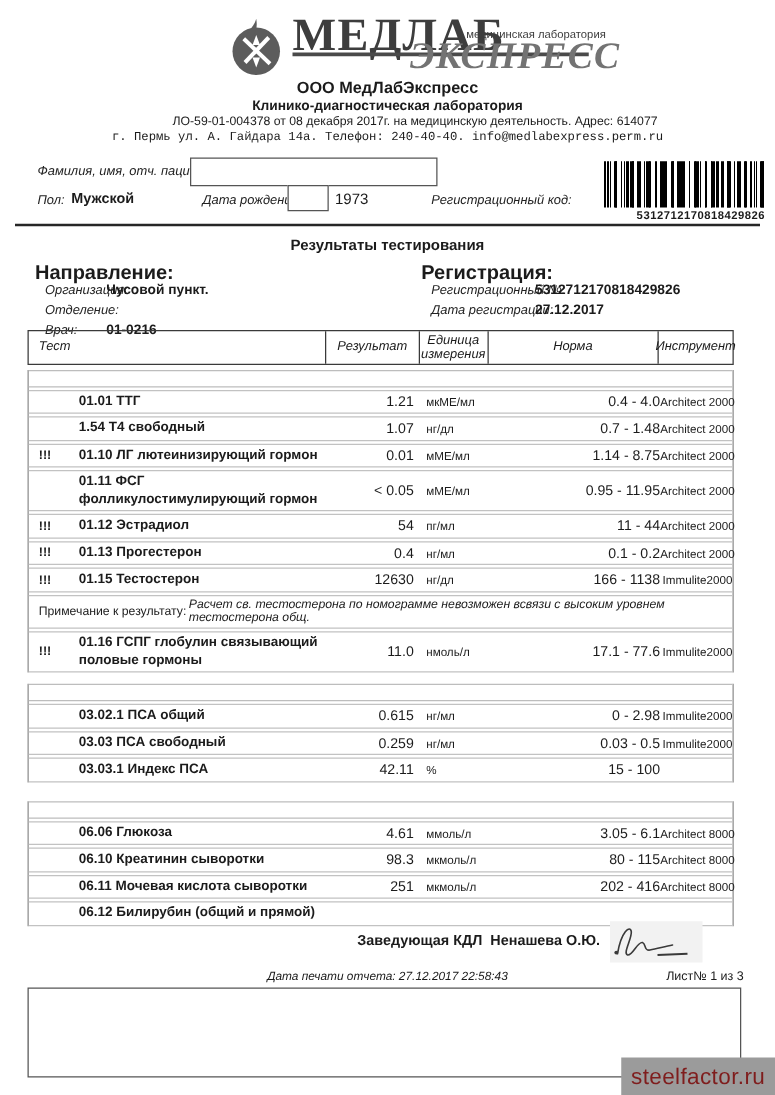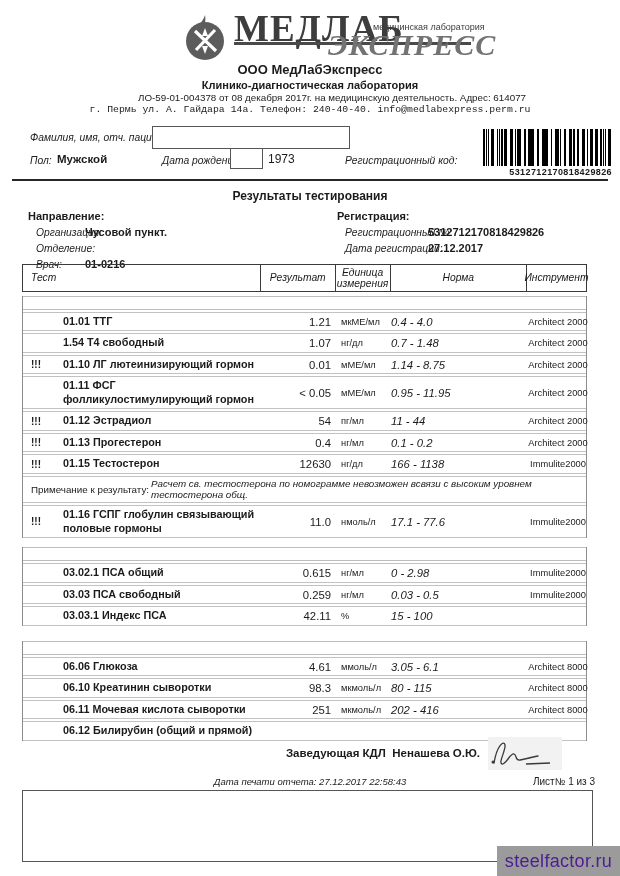--- a/index.html
+++ b/index.html
@@ -38,21 +38,21 @@
     background-image:
       repeating-linear-gradient(90deg,#000 0 2px,transparent 2px 5px,#000 5px 6px,transparent 6px 9px),
       repeating-linear-gradient(90deg,transparent 0 3px,#000 3px 4px,transparent 4px 8px,#000 8px 11px,transparent 11px 13px);
   }
   .barcode-number{left:483px;top:167px;width:129px;text-align:right;font-size:9px;font-weight:bold;letter-spacing:.4px;}
 
   .divider{left:12px;right:12px;top:179px;height:2px;background:#262626;}
 
   
   .results-title{left:0;right:0;top:189px;text-align:center;font-weight:bold;font-size:12px;}
-  .meta-h{font-weight:bold;font-size:11px;}
+  .meta-h{font-weight:bold;font-size:16px;}
   .meta-v{font-weight:bold;font-size:11px;}
   .ref-h{left:28px;top:210px;}
   .org-l{left:36px;top:227px;} .org-v{left:85px;top:226px;}
   .dept-l{left:36px;top:243px;}
   .doc-l{left:36px;top:259px;} .doc-v{left:85px;top:258px;}
   .reg-h{left:337px;top:210px;}
   .regn-l{left:345px;top:227px;} .regn-v{left:428px;top:226px;}
   .date-l{left:345px;top:243px;} .date-v{left:428px;top:242px;}
 
   
@@ -66,34 +66,34 @@
   .block{border-left:1px solid #8d8d8d;border-right:1px solid #8d8d8d;}
   .block-1{margin-top:4px;} .block-2{margin-top:9px;} .block-3{margin-top:15px;}
   .spacer-row{height:14px;border-top:1px solid #bdbdbd;border-bottom:1px solid #bdbdbd;margin-bottom:2px;}
   .row{display:flex;align-items:center;min-height:17px;padding:2px 0;
        border-top:1px solid #c2c2c2;border-bottom:1px solid #c2c2c2;margin-bottom:2px;}
   .row:last-child{margin-bottom:0;}
   .c-flag{width:40px;padding-left:8px;font-weight:bold;font-size:10px;flex-shrink:0;}
   .c-name{width:198px;font-weight:bold;font-size:10.8px;line-height:1.25;flex-shrink:0;}
   .c-result{width:75px;text-align:right;font-size:11.3px;padding-right:5px;flex-shrink:0;}
   .c-unit{width:55px;font-size:9.3px;padding-left:5px;flex-shrink:0;}
-  .c-norm{width:137px;text-align:left;font-size:11.3px;flex-shrink:0;font-style:italic;}
+  .c-norm{width:137px;text-align:right;font-size:11.3px;flex-shrink:0;}
   .c-instrument{width:60px;font-size:9.3px;text-align:center;flex-shrink:0;}
   .note-row{display:flex;align-items:center;min-height:15px;padding:2px 0;
        border-top:1px solid #c2c2c2;border-bottom:1px solid #c2c2c2;margin-bottom:2px;}
   .note-label{width:128px;padding-left:8px;font-size:9.8px;flex-shrink:0;}
   .note-text{flex:1;font-style:italic;font-size:9.8px;line-height:1.1;}
 
   
   .sig-label{right:140px;top:747px;font-weight:bold;font-size:11.5px;}
   .sig-box{left:488px;top:737px;width:74px;height:33px;background:#f2f2f2;}
   .print-date{left:0;right:0;top:776px;text-align:center;font-style:italic;font-size:9.5px;}
   .sheet-no{right:25px;top:776px;font-size:10px;}
   .bottom-box{left:22px;top:790px;width:571px;height:72px;border:1px solid #555;}
-  .watermark{right:0;bottom:0;width:123px;height:30px;background:#9b9b9b;color:#4c1d95;
+  .watermark{right:0;bottom:0;width:123px;height:30px;background:#9b9b9b;color:#7f1d1d;
     display:flex;align-items:center;justify-content:center;font-size:18px;letter-spacing:.3px;}
 </style>
 </head>
 <body>
 
 <div class="abs logo-icon">
   <svg width="47" height="48" viewBox="0 0 47 48">
     <circle cx="23" cy="27" r="19" fill="#5c5c5c"></circle>
     <path d="M23 1 C21 9 13 12 14 20 C19 15 25 13 23 1 Z" fill="#5c5c5c"></path>
     <path d="M13 17 L34 37" stroke="#ffffff" stroke-width="3.2" fill="none"></path>

